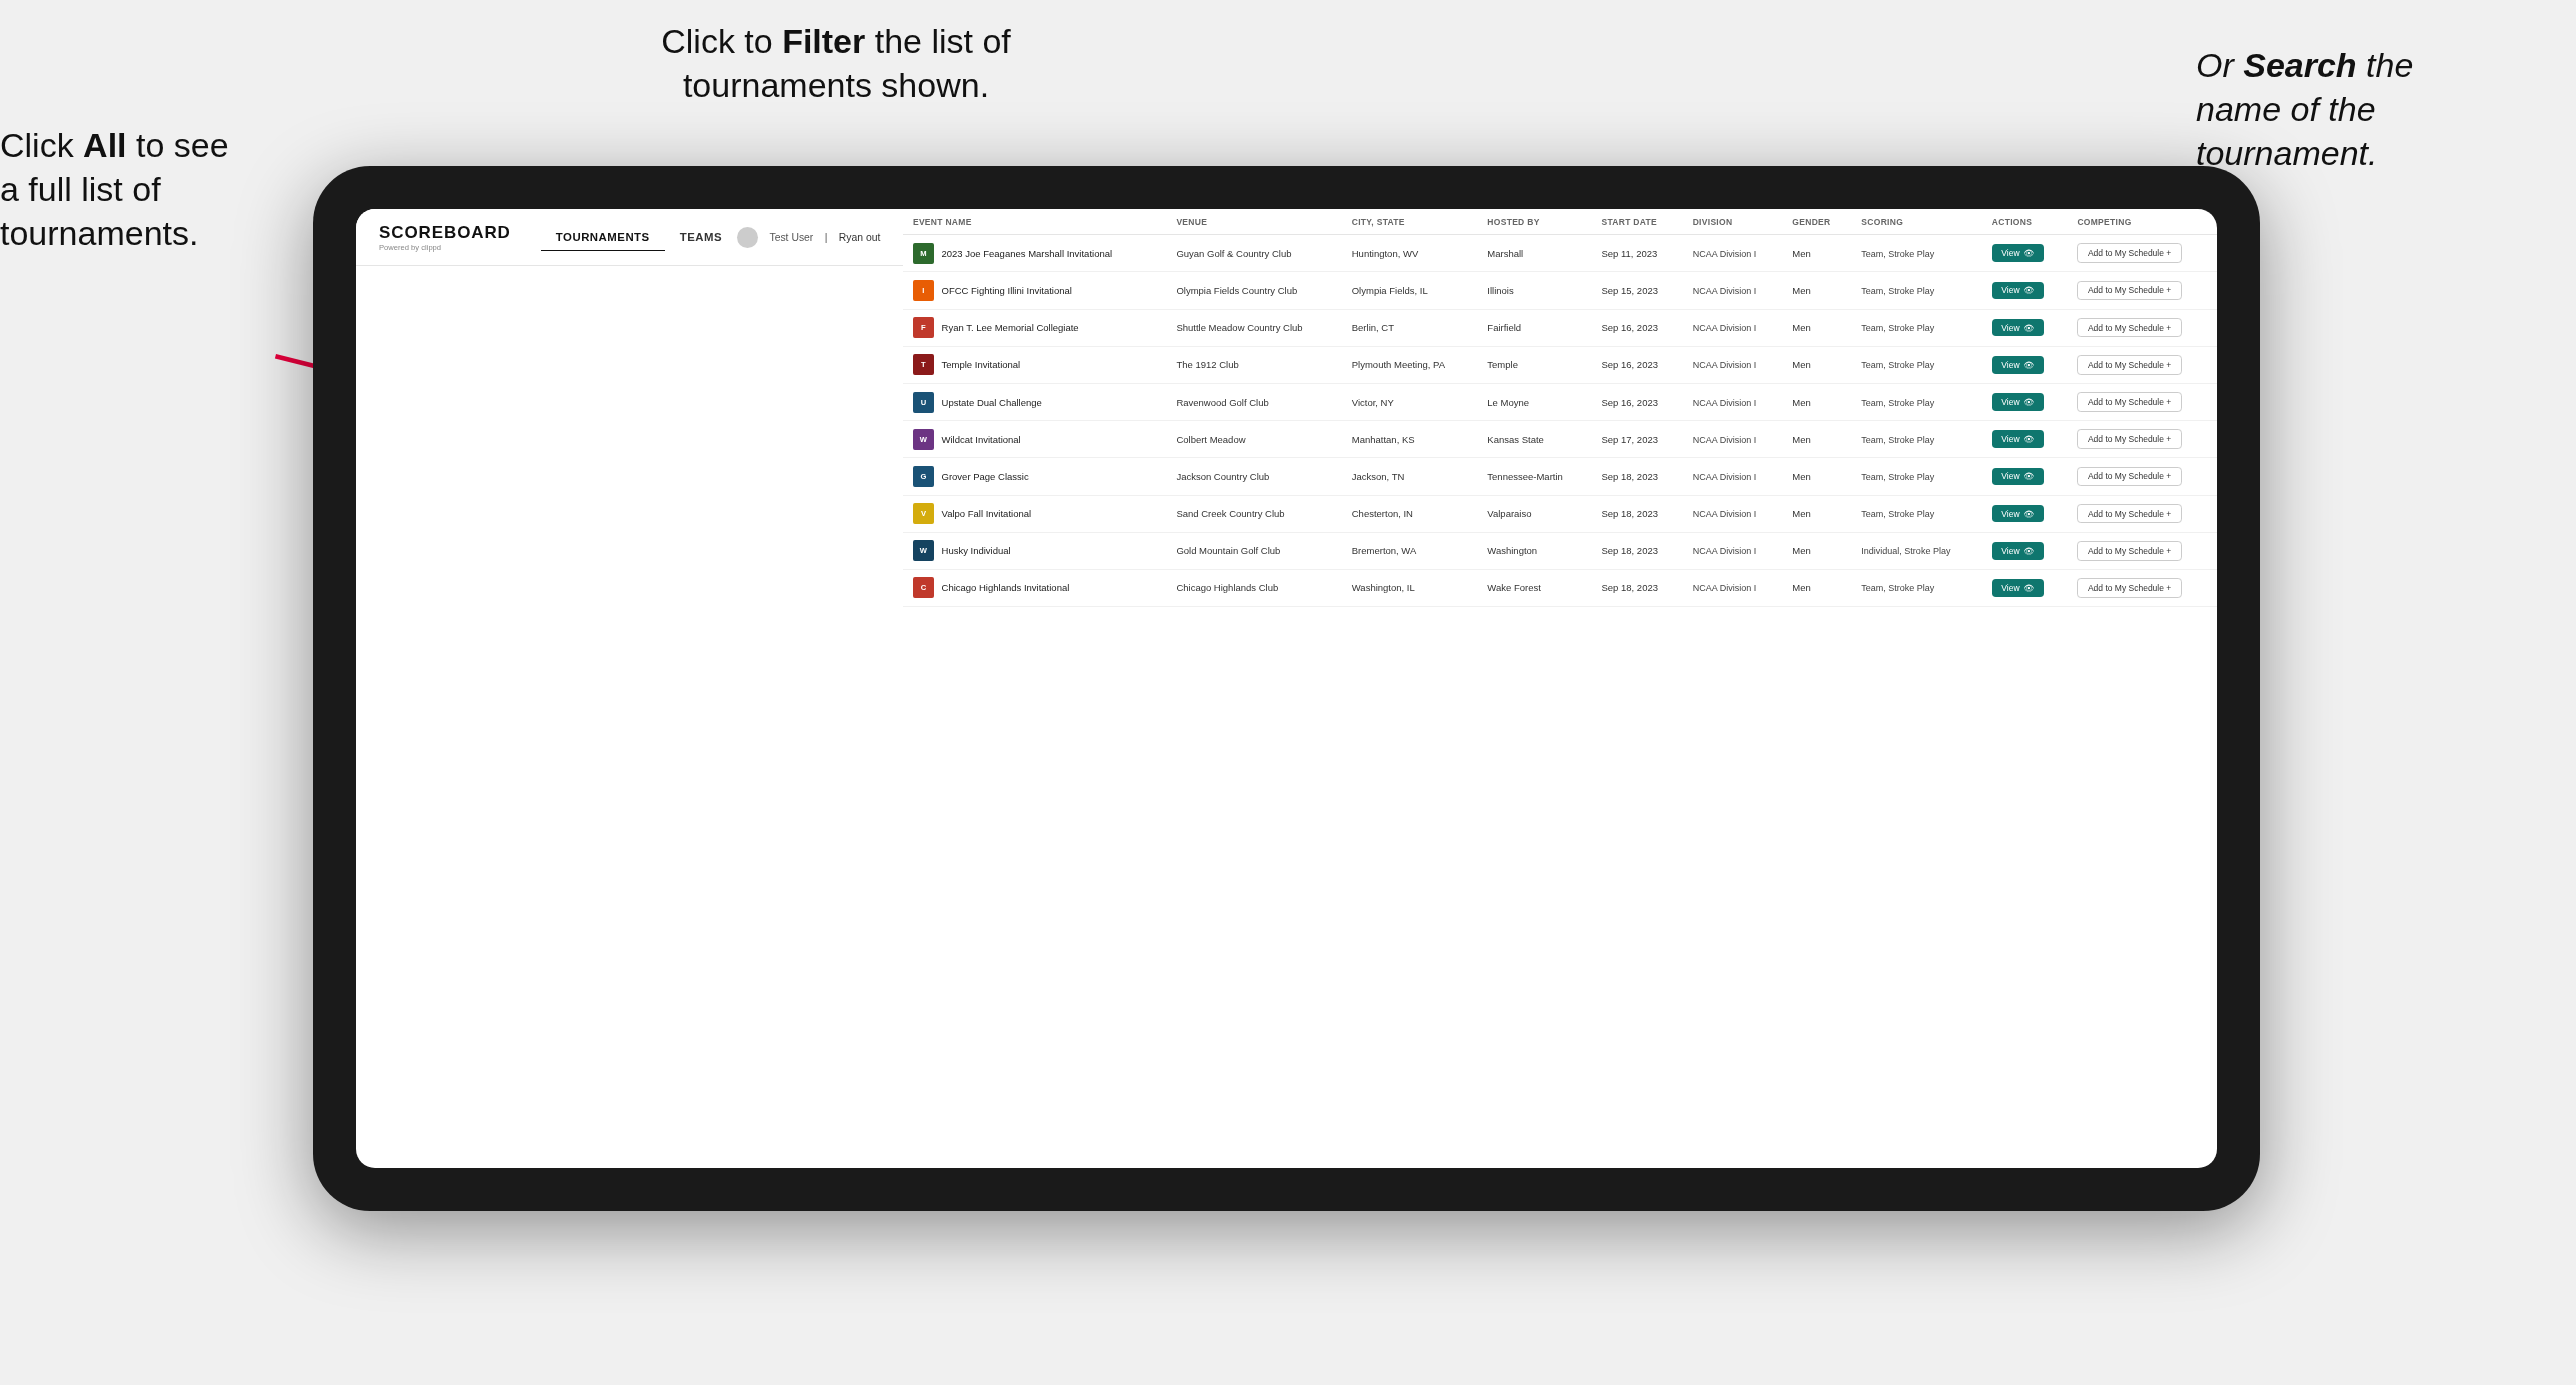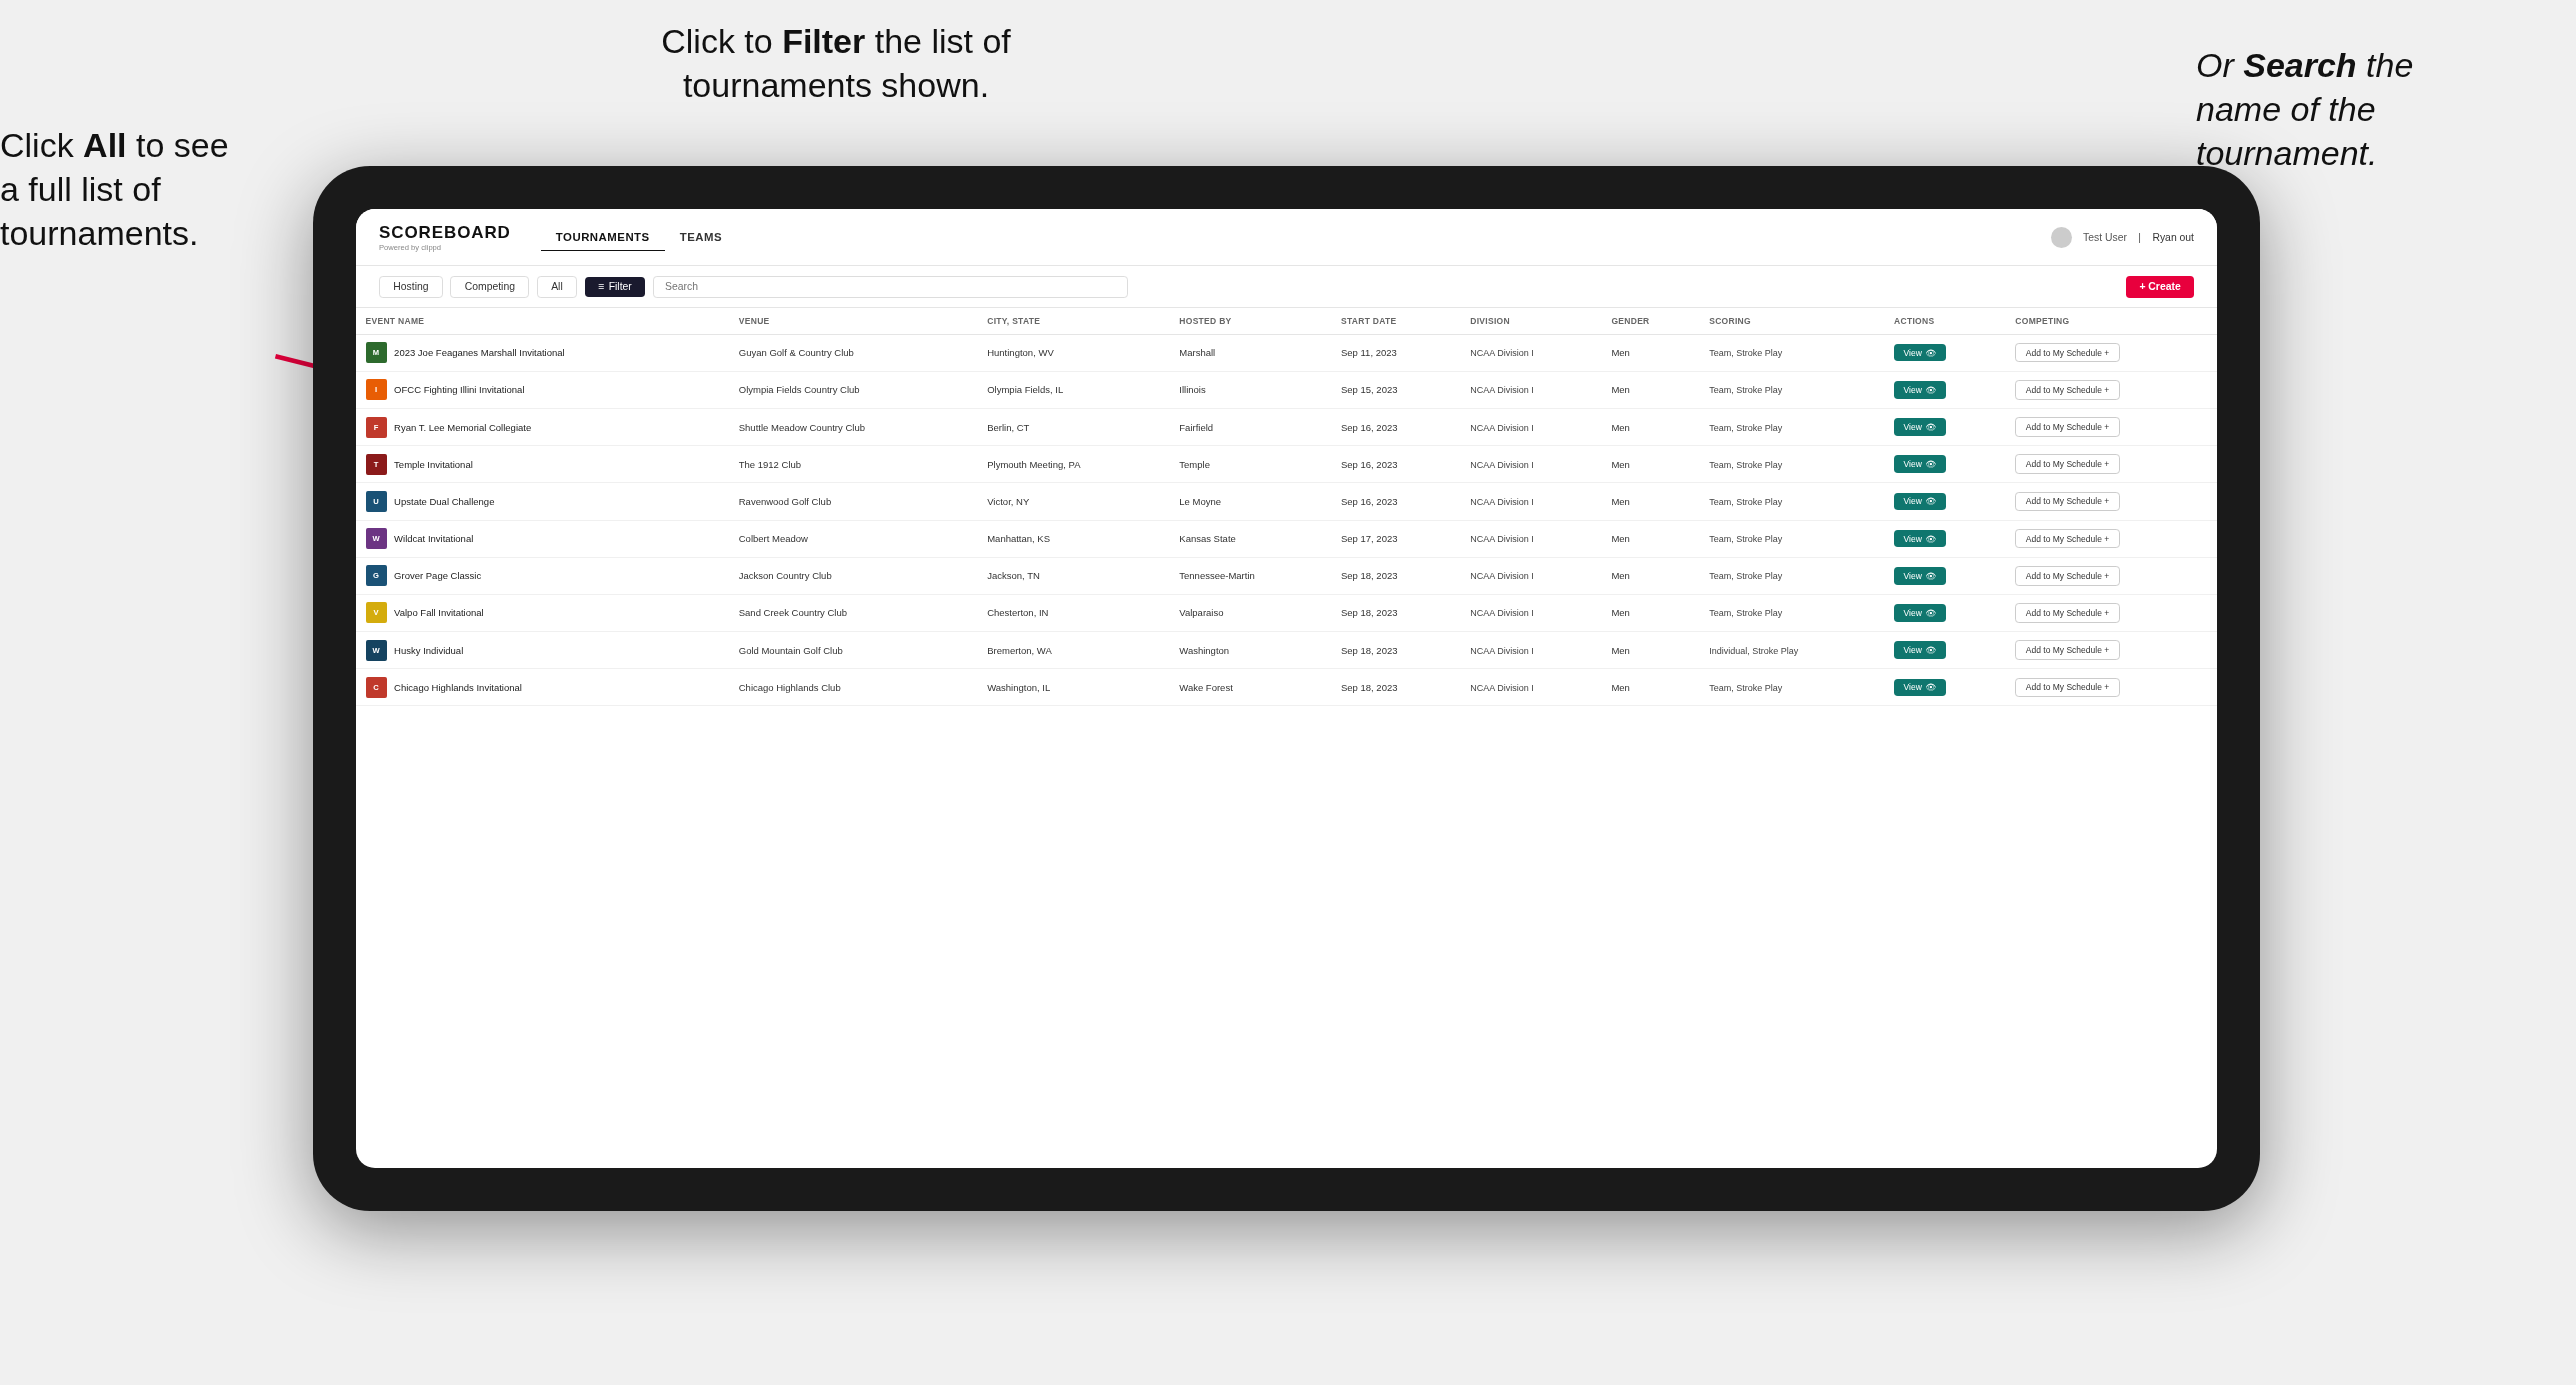--- a/index.html
+++ b/index.html
@@ -62,21 +62,21 @@
       padding: 43px;
     }
 
     .tablet-screen {
       width: 100%;
       height: 100%;
       background: #ffffff;
       border-radius: 19px;
       overflow: hidden;
       display: flex;
-      flex-direction: column;
+      flex-direction: row;
     }
 
     
     .app-header {
       display: flex;
       align-items: center;
       padding: 0 23px;
       height: 57px;
       background: #ffffff;
       border-bottom: 0.9px solid #e5e5e5;
@@ -317,31 +317,20 @@
         <div class="nav-tab">TEAMS</div>
       </nav>
       <div class="header-right">
         <div class="user-avatar"></div>
         <span>Test User</span>
         <span>|</span>
         <span style="cursor:pointer;color:#333;">Ryan out</span>
       </div>
     </div>
 
-    <div class="filter-bar">
-      <button class="tab-btn">Hosting</button>
-      <button class="tab-btn">Competing</button>
-      <button class="tab-btn">All</button>
-      <button class="filter-btn active-tab">
-        <span style="font-size:10.4px;">≡</span>
-        <span>Filter</span>
-      </button>
-      <input class="search-box" type="text" placeholder="Search" style="">
-      <button class="create-btn">+ Create</button>
-    </div>
 
     <div class="table-container">
       <table>
         <thead>
           <tr>
             <th>EVENT NAME</th>
             <th>VENUE</th>
             <th>CITY, STATE</th>
             <th>HOSTED BY</th>
             <th>START DATE</th>

